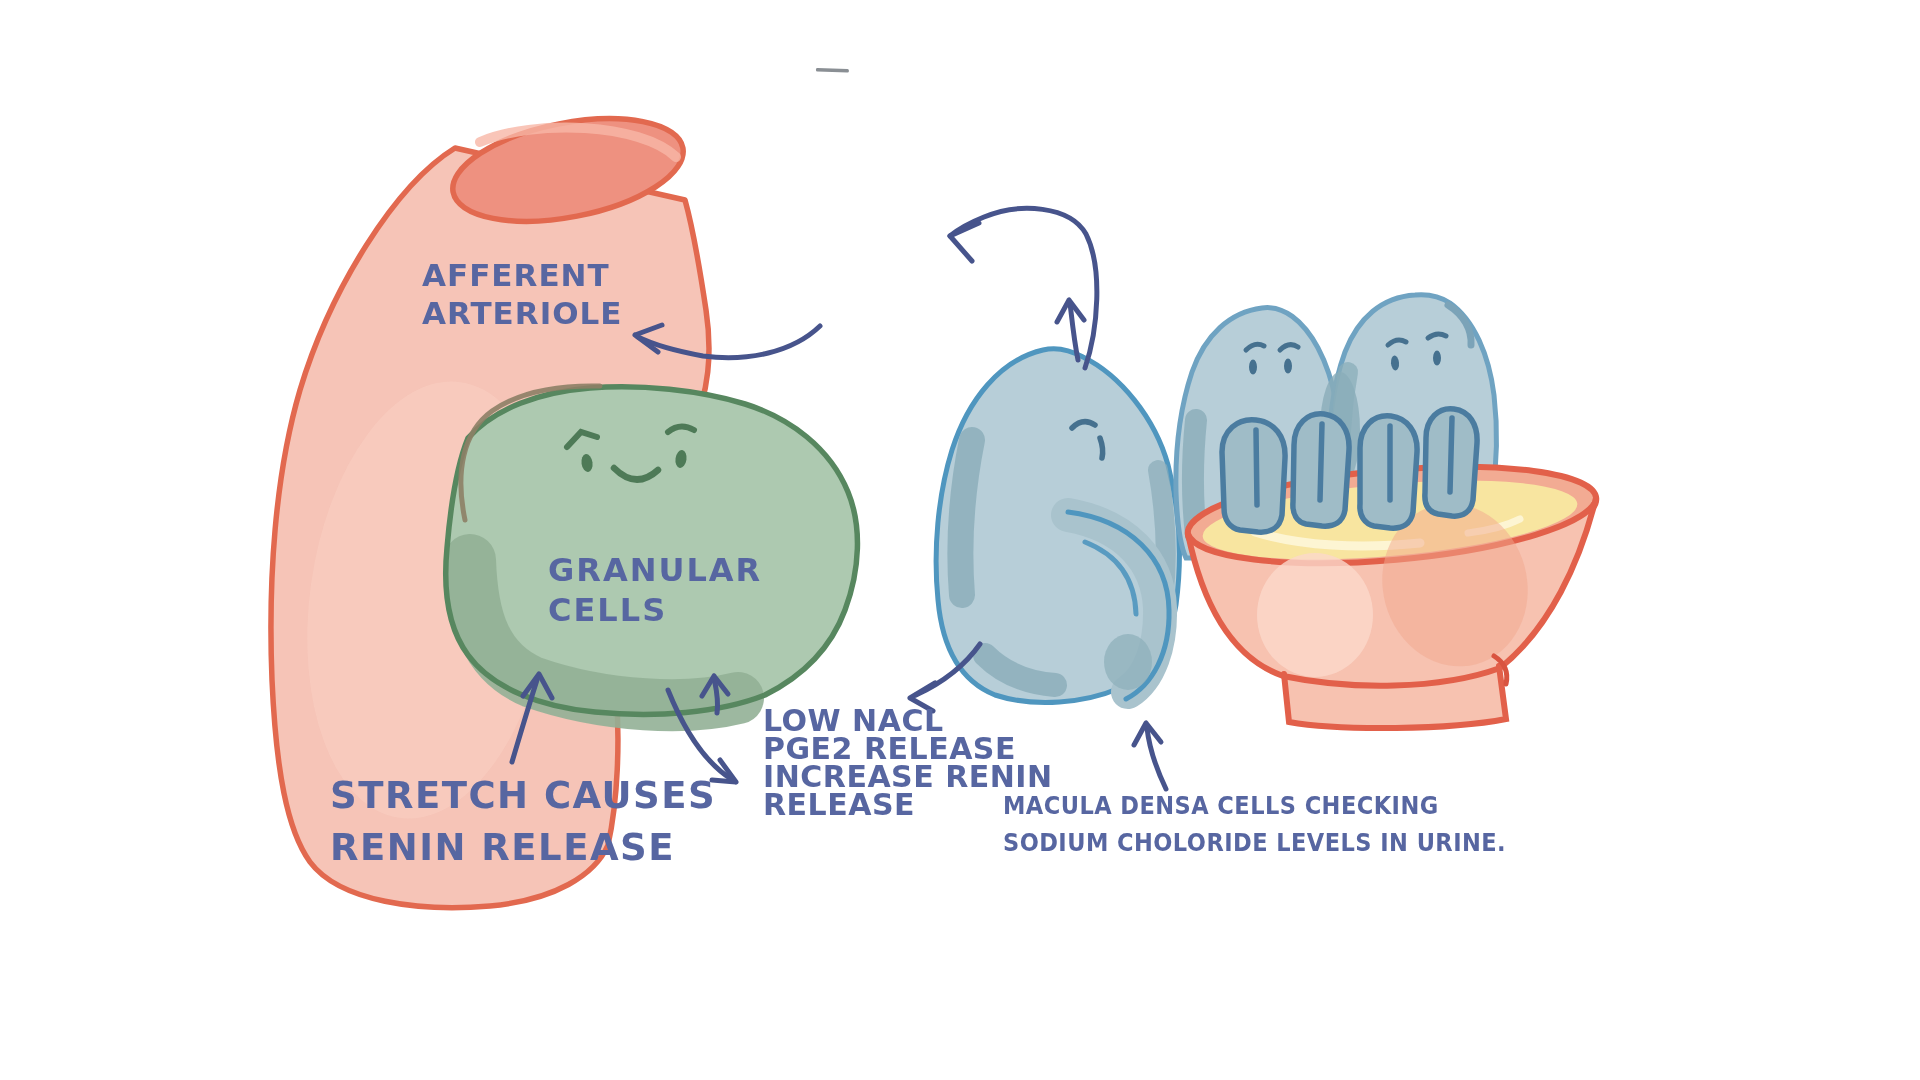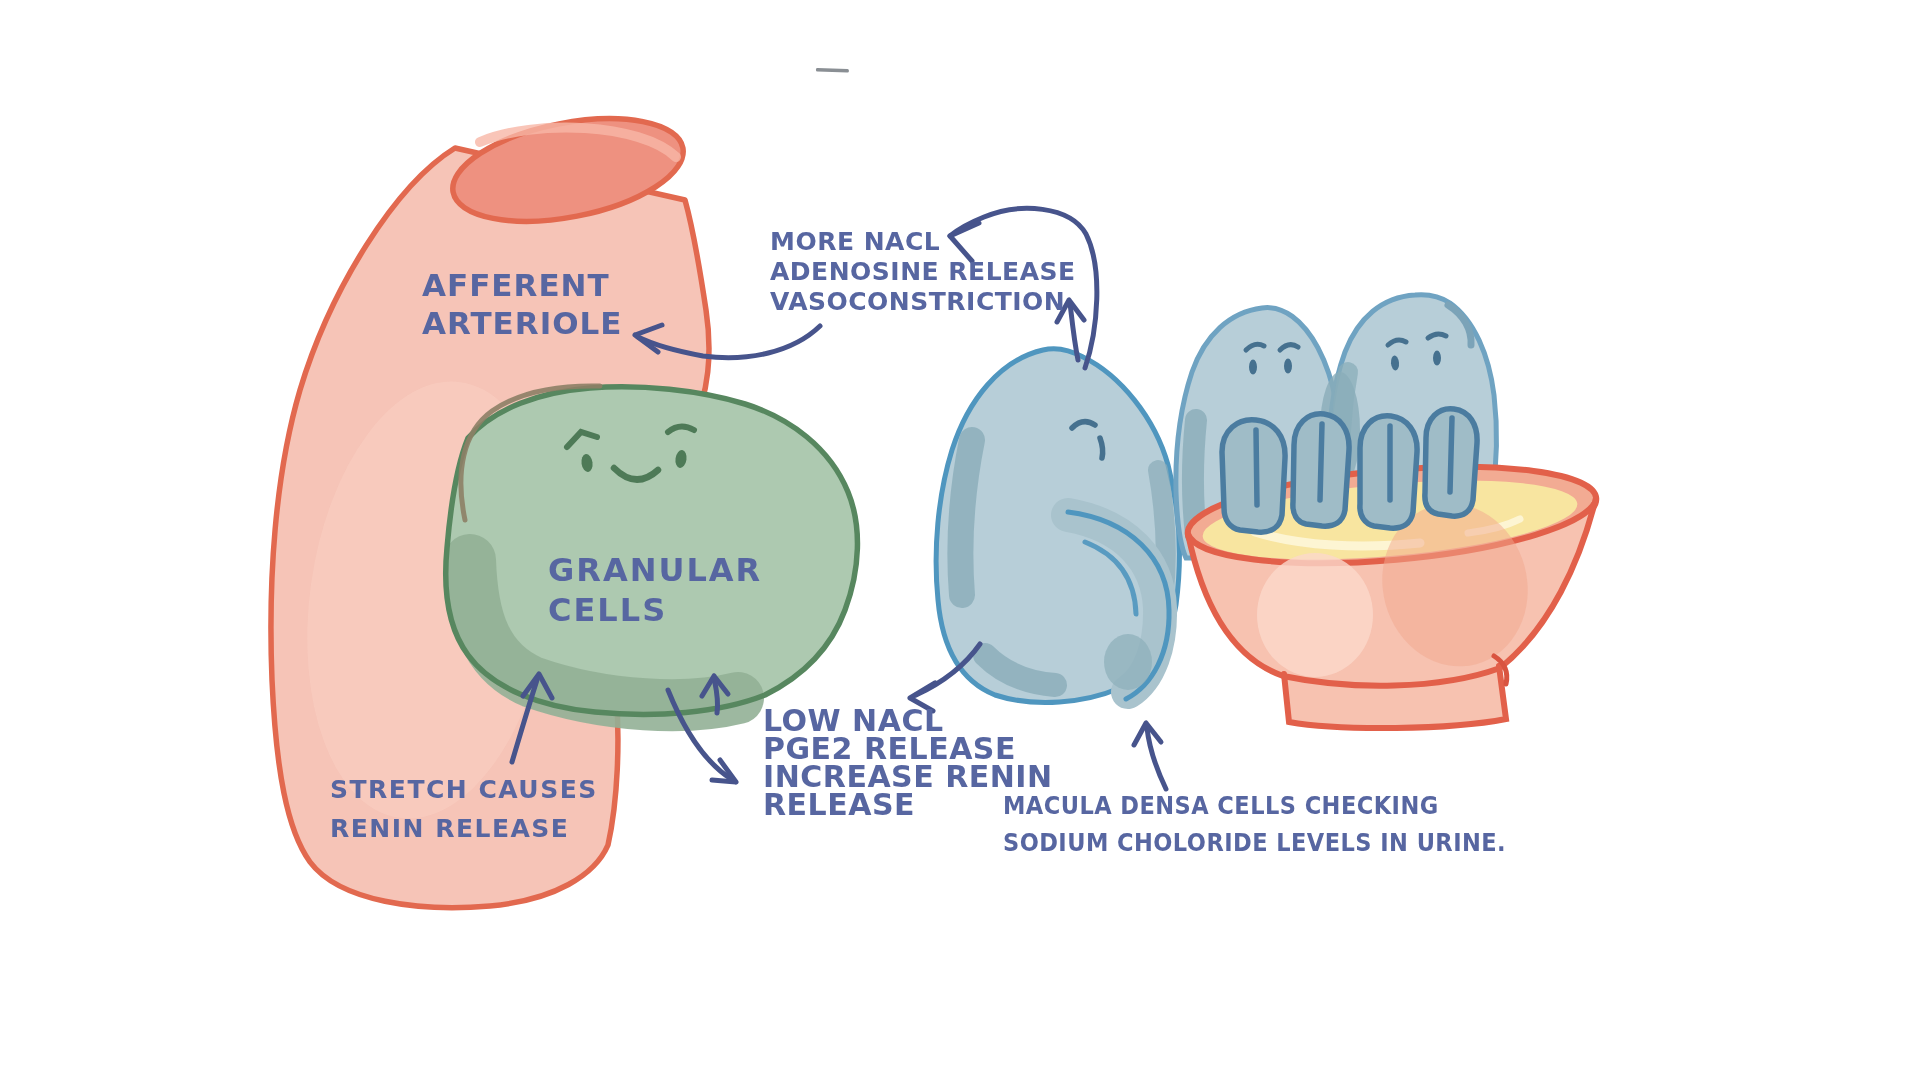--- a/index.html
+++ b/index.html
@@ -1,25 +1,25 @@
 <!DOCTYPE html>
 <html><head>
 <meta charset="utf-8">
 <style>
   html,body{margin:0;padding:0;background:#ffffff;}
   #stage{position:relative;width:1920px;height:1080px;background:#ffffff;overflow:hidden;
          font-family:"DejaVu Sans",sans-serif;}
   #art{position:absolute;left:0;top:0;width:1920px;height:1080px;}
   .lbl{position:absolute;font-weight:bold;color:#5766a1;white-space:pre-line;
        transform-origin:left top;user-select:none;}
-  #lbl-afferent {left:422px; top:266px; font-size:31px; line-height:38px; letter-spacing:1px;}
+  #lbl-afferent {left:422px; top:256px; font-size:31px; line-height:38px; letter-spacing:1px;}
   #lbl-morenacl {left:770px; top:227px; font-size:25px; line-height:30px; letter-spacing:.5px;}
   #lbl-granular {left:548px; top:550px; font-size:32px; line-height:40px; letter-spacing:2px;}
   #lbl-lownacl  {left:763px; top:707px; font-size:30px; line-height:28px; letter-spacing:.5px;}
-  #lbl-stretch  {left:330px; top:770px; font-size:25px; line-height:39px; letter-spacing:1.5px;}
+  #lbl-stretch  {left:330px; top:770px; font-size:37px; line-height:52px; letter-spacing:1.5px;}
   #lbl-macula   {left:1003px;top:787px; font-size:25px; line-height:37px; letter-spacing:.5px;
                  transform:scaleX(0.9);}
 </style>
 </head>
 <body>
 
 <div id="stage">
 
   <svg id="art" viewBox="0 0 1920 1080" xmlns="http://www.w3.org/2000/svg">
 
@@ -209,23 +209,20 @@
         <path d="M 1166,789 C 1155,766 1149,746 1147,728"></path>
         <path d="M 1146,723 L 1134,745 M 1146,723 L 1161,742"></path>
       </g>
     </g>
 
     <rect x="816" y="68" width="33" height="3.5" rx="1.5" fill="#8a8f94" transform="rotate(2 816 68)"></rect>
   </svg>
 
   <div class="lbl" id="lbl-afferent">AFFERENT
 ARTERIOLE</div>
-  <div class="lbl" id="lbl-morenacl">MORE NACL
-ADENOSINE RELEASE
-VASOCONSTRICTION</div>
   <div class="lbl" id="lbl-granular">GRANULAR
 CELLS</div>
   <div class="lbl" id="lbl-lownacl">LOW NACL
 PGE2 RELEASE
 INCREASE RENIN
 RELEASE</div>
   <div class="lbl" id="lbl-stretch">STRETCH CAUSES
 RENIN RELEASE</div>
   <div class="lbl" id="lbl-macula">MACULA DENSA CELLS CHECKING
 SODIUM CHOLORIDE LEVELS IN URINE.</div>

